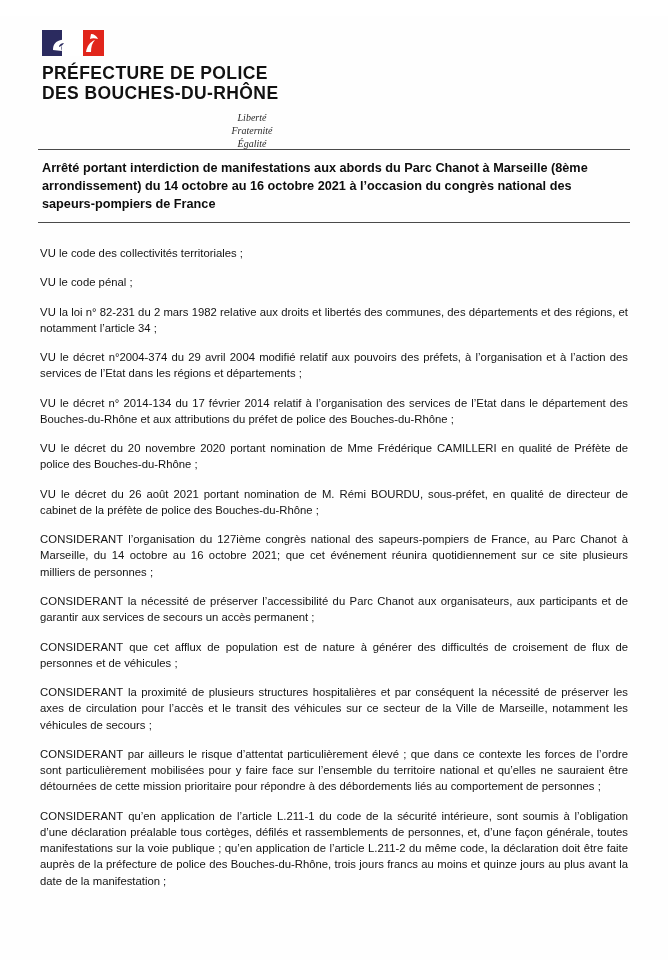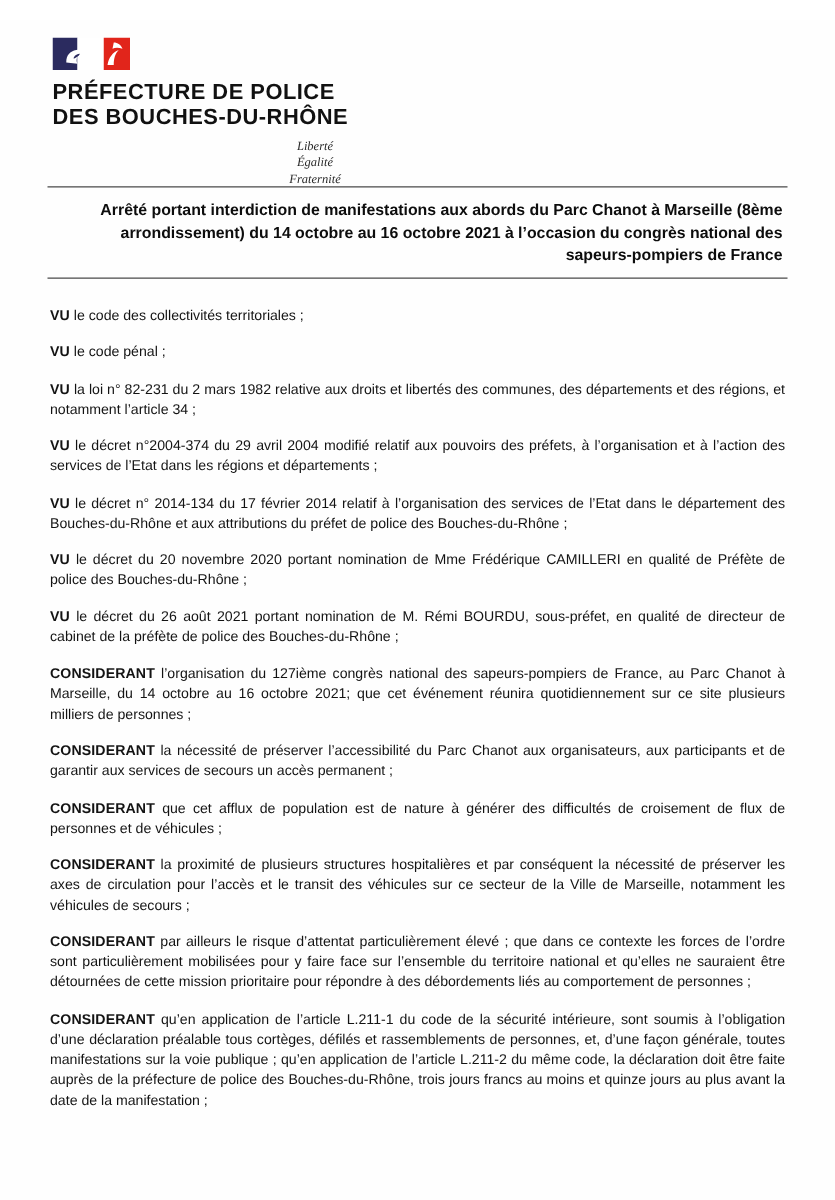--- a/index.html
+++ b/index.html
@@ -72,21 +72,21 @@
     border-top: 1.6px solid #4a4a4a;
     border-bottom: 1.6px solid #4a4a4a;
     padding: 9px 4px 9px 4px;
     box-sizing: border-box;
   }
   .title-text {
     font-family: "Liberation Sans", sans-serif;
     font-weight: bold;
     font-size: 12.7px;
     line-height: 1.42;
-    text-align: right;
+    text-align: left;
     color: #0d0d0d;
     margin: 0;
   }
 
   
   .subtitle {
     position: absolute;
     left: 38px;
     top: 203px;
     width: 592px;
@@ -106,21 +106,21 @@
   .clause {
     font-size: 11.3px;
     line-height: 1.44;
     text-align: justify;
     color: #131313;
     margin: 0 0 13px 0;
   }
   .clause:last-child { margin-bottom: 16px; }
 
   .clause .kw {
-    font-weight: bold;
+    font-weight: normal;
     letter-spacing: 0.1px;
   }
 </style>
 </head>
 <body>
 
 <div class="page">
 
   <div class="letterhead">
     <svg class="flag-logo" viewBox="0 0 62 26" aria-hidden="true">
@@ -131,22 +131,22 @@
       <path d="M17 16 C18 14, 20 13, 22 13 C21 15, 19 16, 17 17 Z" fill="#2b2b5f"></path>
       <path d="M44 22 C45 16, 48 12, 53 10 C50 13, 49 17, 49 22 Z" fill="#ffffff"></path>
       <path d="M49 4 C52 4, 55 6, 56 9 C53 8, 50 8, 48 9 Z" fill="#ffffff"></path>
     </svg>
 
     <p class="prefecture-name">PRÉFECTURE DE POLICE
 DES BOUCHES-DU-RHÔNE</p>
 
     <div class="motto">
       <div>Liberté</div>
+      <div>Fraternité</div>
       <div>Égalité</div>
-      <div>Fraternité</div>
     </div>
   </div>
 
   <div class="title-block">
     <p class="title-text">Arrêté portant interdiction de manifestations aux abords du Parc Chanot à Marseille (8ème arrondissement) du 14 octobre au 16 octobre 2021 à l’occasion du congrès national des sapeurs-pompiers de France</p>
   </div>
 
 
   <div class="body-text">
       <p class="clause"><span class="kw">VU</span><span> le code des collectivités territoriales ;</span></p>

